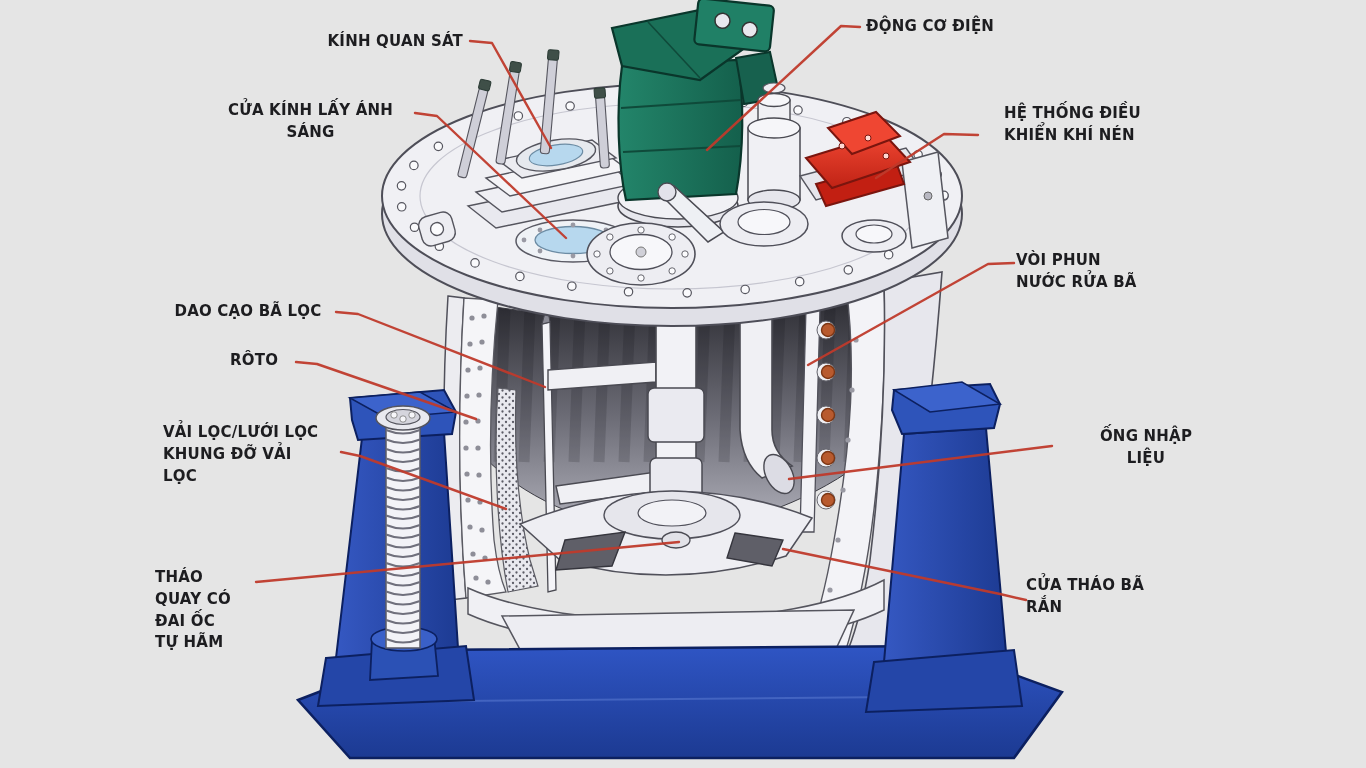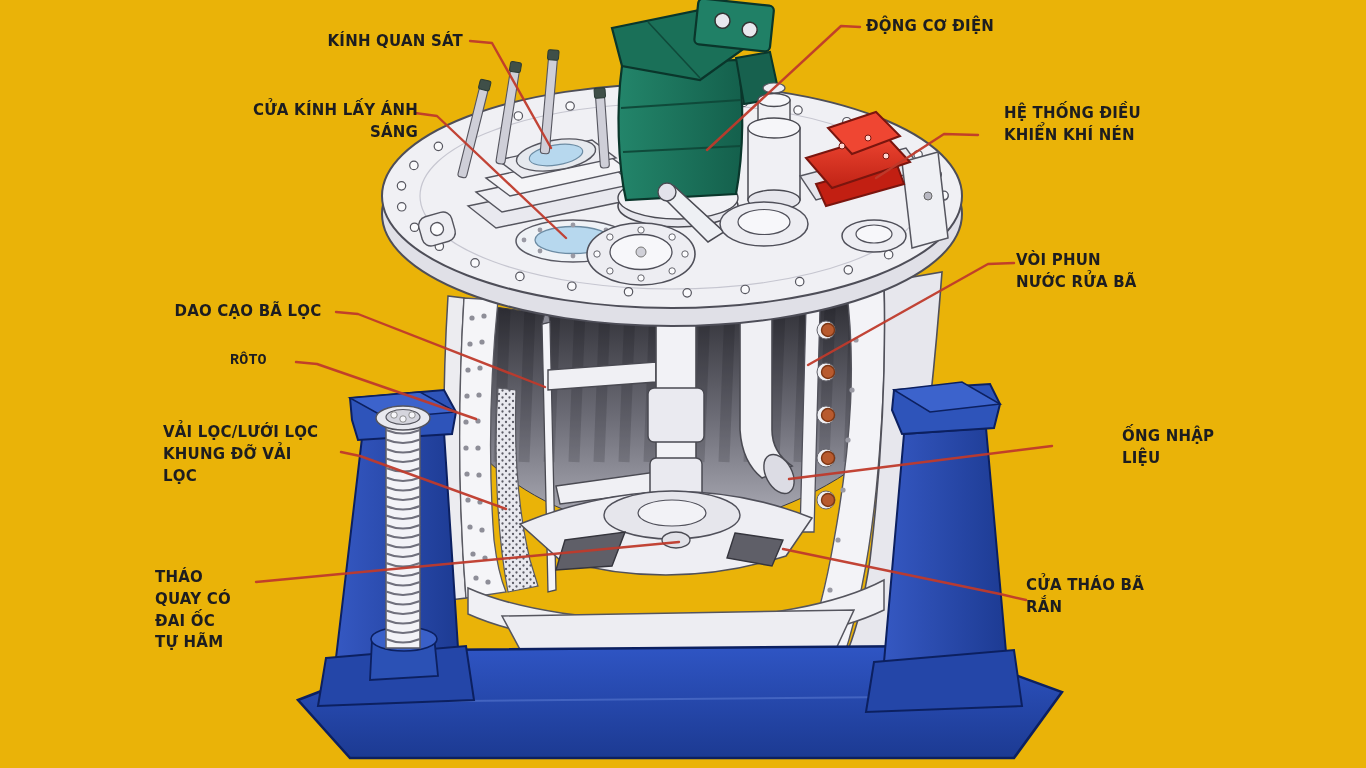--- a/index.html
+++ b/index.html
@@ -1,16 +1,16 @@
 <!DOCTYPE html>
 <html><head>
 <meta charset="utf-8">
 <style>
   html,body{margin:0;padding:0;background:#ffffff;}
-  #stage{position:relative;width:1366px;height:768px;background:#eab308;overflow:hidden;
+  #stage{position:relative;width:1366px;height:768px;background:#e5e5e5;overflow:hidden;
          font-family:"DejaVu Sans",sans-serif;}
   #art{position:absolute;left:0;top:0;width:1366px;height:768px;}
   .lbl{position:absolute;font:700 15px/1.45 "DejaVu Sans",sans-serif;color:#1d1d20;
        white-space:pre-line;letter-spacing:.2px;}
 </style>
 </head>
 <body>
 
 <div id="stage">
 
@@ -360,34 +360,34 @@
         <polyline points="296,362 317,364 476,419" fill="none" stroke="#bf3a2b" stroke-width="2.4" stroke-linecap="round" stroke-linejoin="round" opacity="0.95"></polyline>
         <polyline points="341,452 360,456 506,509" fill="none" stroke="#bf3a2b" stroke-width="2.4" stroke-linecap="round" stroke-linejoin="round" opacity="0.95"></polyline>
         <polyline points="256,582 679,542" fill="none" stroke="#bf3a2b" stroke-width="2.4" stroke-linecap="round" stroke-linejoin="round" opacity="0.95"></polyline>
         <polyline points="1052,446 789,479" fill="none" stroke="#bf3a2b" stroke-width="2.4" stroke-linecap="round" stroke-linejoin="round" opacity="0.95"></polyline>
         <polyline points="1026,600 1000,594 783,549" fill="none" stroke="#bf3a2b" stroke-width="2.4" stroke-linecap="round" stroke-linejoin="round" opacity="0.95"></polyline>
       </g>
 </svg>
 
   <div>
     <div class="lbl" style="left: 305px; top: 31px; width: 158px; text-align: right; color: rgb(29, 29, 32);">KÍNH QUAN SÁT</div>
-    <div class="lbl" style="left: 203px; top: 100px; width: 215px; text-align: right; color: rgb(29, 29, 32);">CỬA KÍNH LẤY ÁNH
+    <div class="lbl" style="left: 203px; top: 100px; width: 215px; text-align: center; color: rgb(29, 29, 32);">CỬA KÍNH LẤY ÁNH
 SÁNG</div>
     <div class="lbl" style="left: 866px; top: 16px; width: 160px; text-align: left; color: rgb(29, 29, 32);">ĐỘNG CƠ ĐIỆN</div>
     <div class="lbl" style="left: 1004px; top: 103px; width: 170px; text-align: left; color: rgb(29, 29, 32);">HỆ THỐNG ĐIỀU
 KHIỂN KHÍ NÉN</div>
     <div class="lbl" style="left: 1016px; top: 250px; width: 170px; text-align: left; color: rgb(29, 29, 32);">VÒI PHUN
 NƯỚC RỬA BÃ</div>
     <div class="lbl" style="left: 163px; top: 301px; width: 170px; text-align: center; color: rgb(29, 29, 32);">DAO CẠO BÃ LỌC</div>
-    <div class="lbl" style="left: 230px; top: 350px; width: 70px; text-align: left; color: rgb(29, 29, 32); font-family: Liberation Mono, monospace;">RÔTO</div>
+    <div class="lbl" style="left: 230px; top: 350px; width: 70px; text-align: left; color: rgb(29, 29, 32);">RÔTO</div>
     <div class="lbl" style="left: 163px; top: 422px; width: 190px; text-align: left; color: rgb(29, 29, 32);">VẢI LỌC/LƯỚI LỌC
 KHUNG ĐỠ VẢI
 LỌC</div>
     <div class="lbl" style="left: 155px; top: 567px; width: 120px; text-align: left; color: rgb(29, 29, 32);">THÁO
 QUAY CÓ
 ĐAI ỐC
 TỰ HÃM</div>
-    <div class="lbl" style="left: 1122px; top: 426px; width: 130px; text-align: left; color: rgb(29, 29, 32);">ỐNG NHẬP
+    <div class="lbl" style="left: 1081px; top: 426px; width: 130px; text-align: center; color: rgb(29, 29, 32);">ỐNG NHẬP
 LIỆU</div>
     <div class="lbl" style="left: 1026px; top: 575px; width: 150px; text-align: left; color: rgb(29, 29, 32);">CỬA THÁO BÃ
 RẮN</div>
   </div>
 </div>
 
 </body></html>

